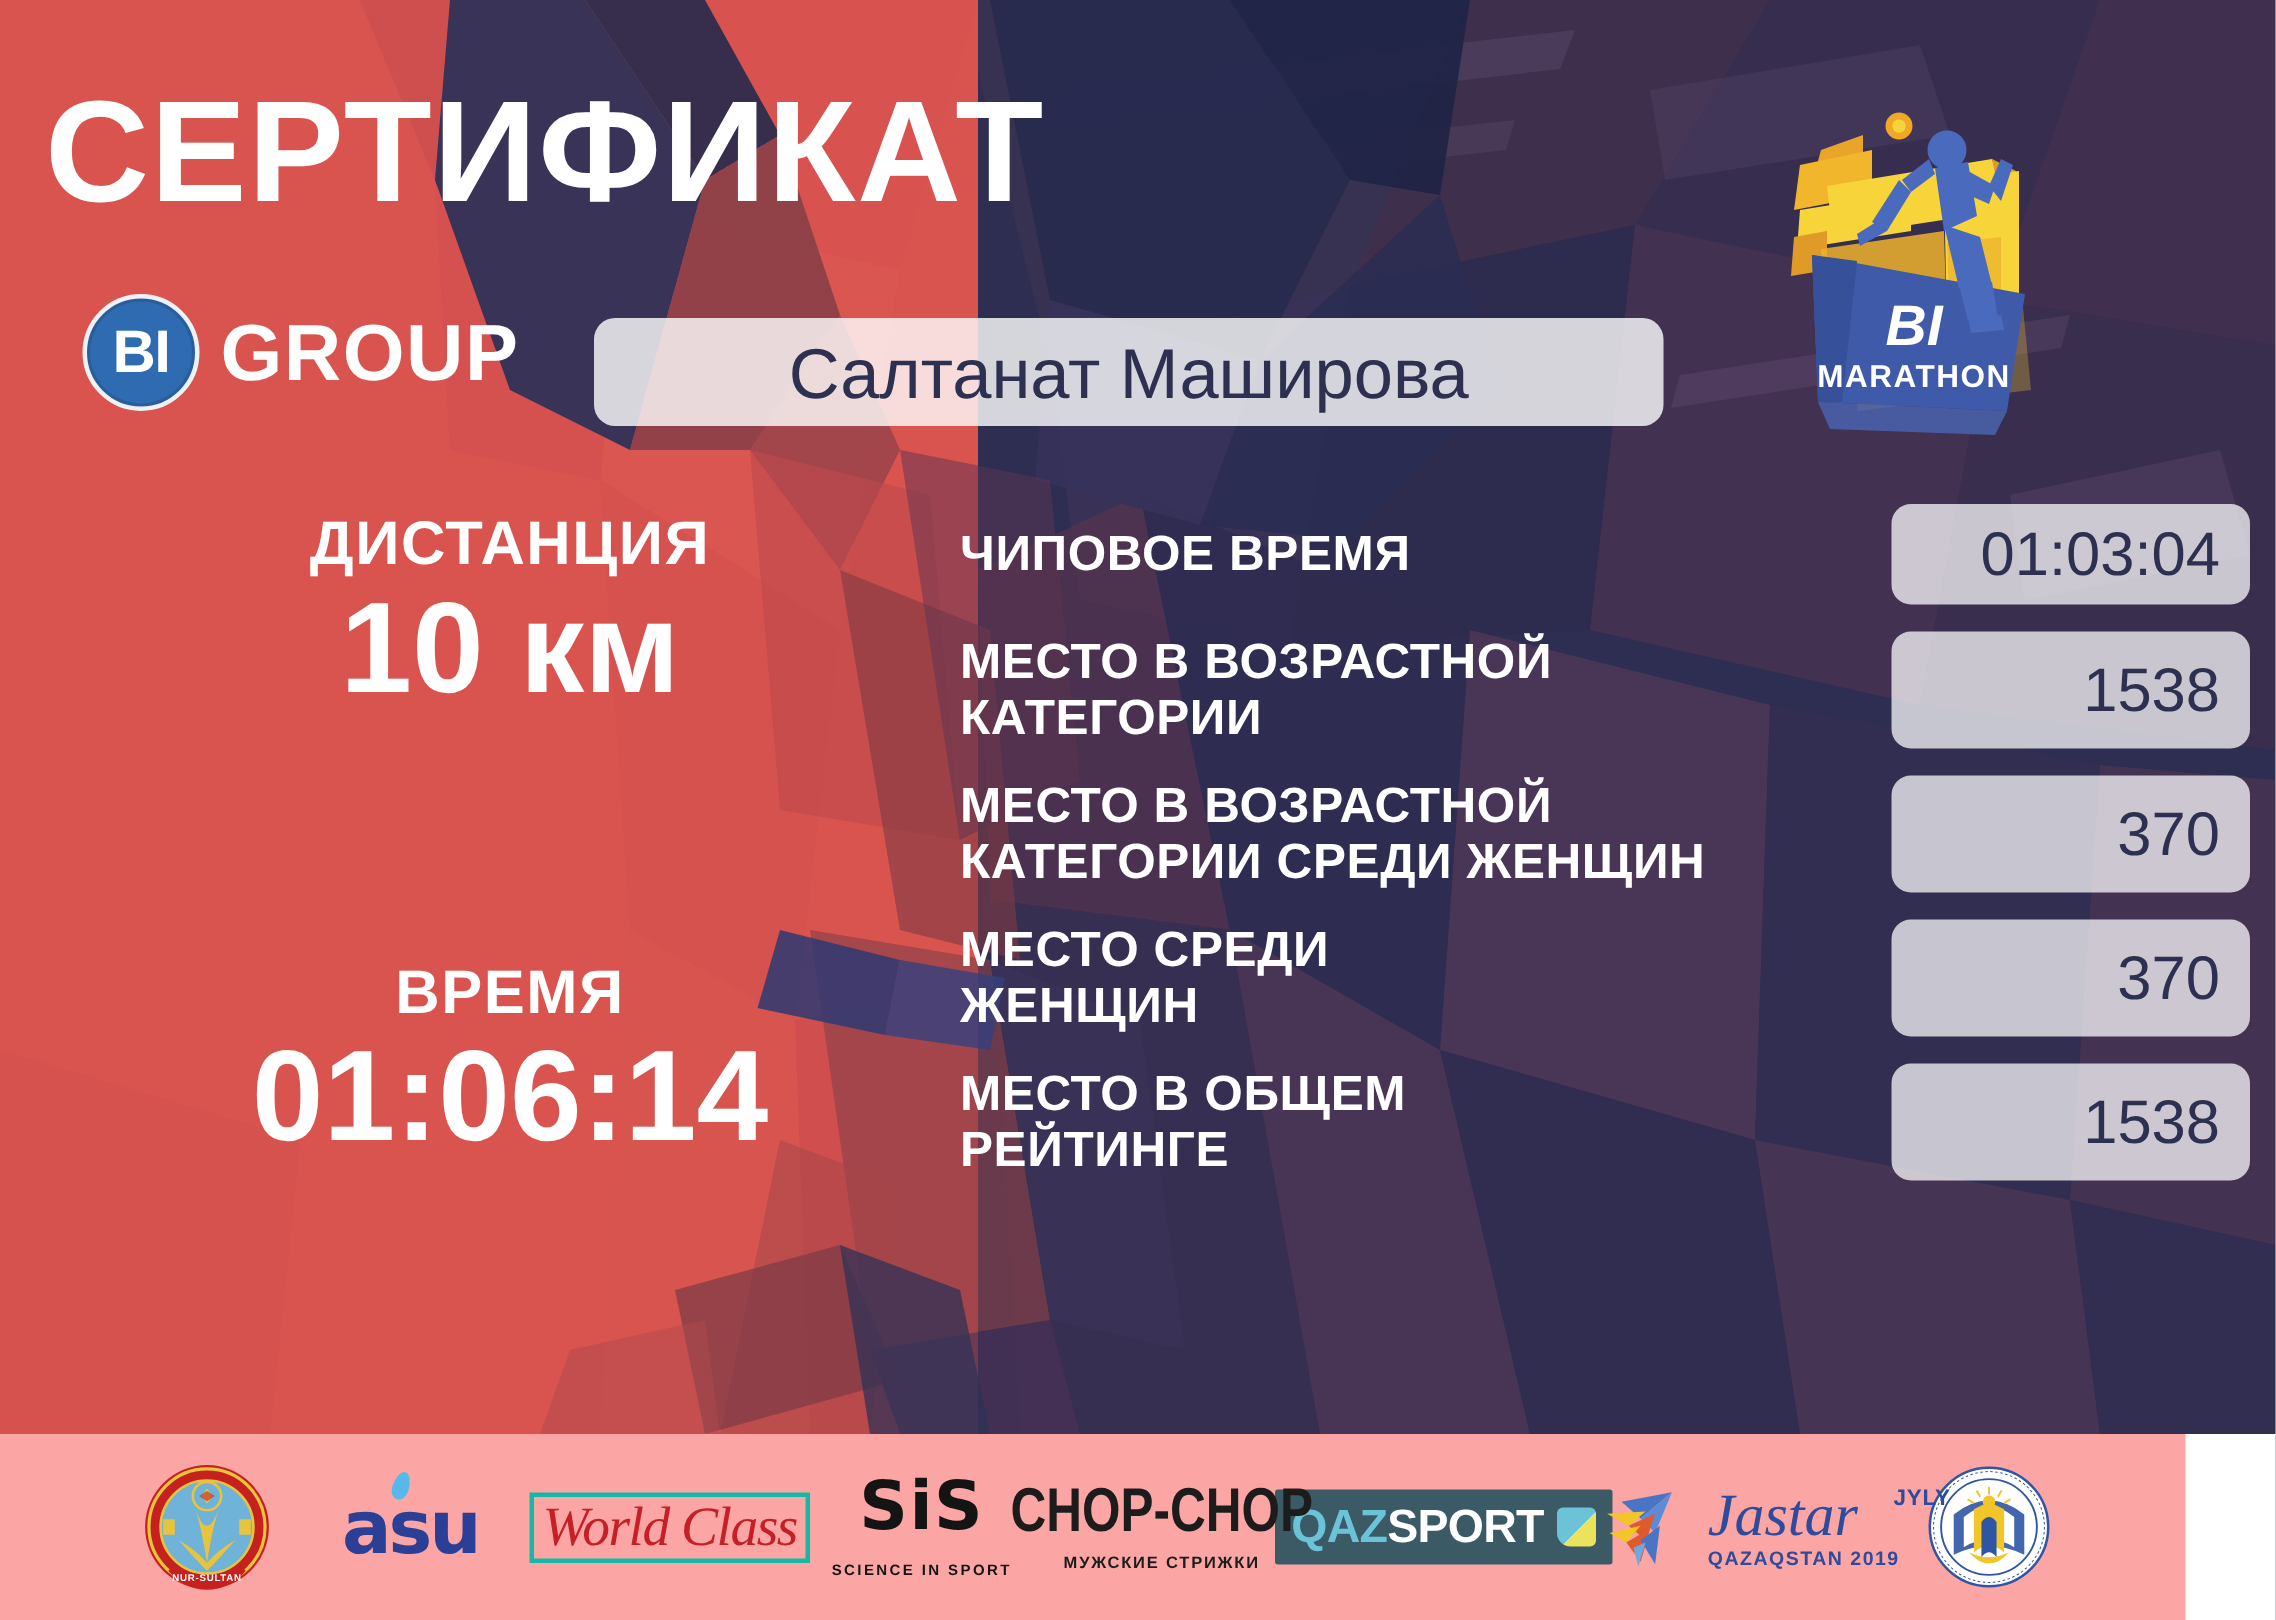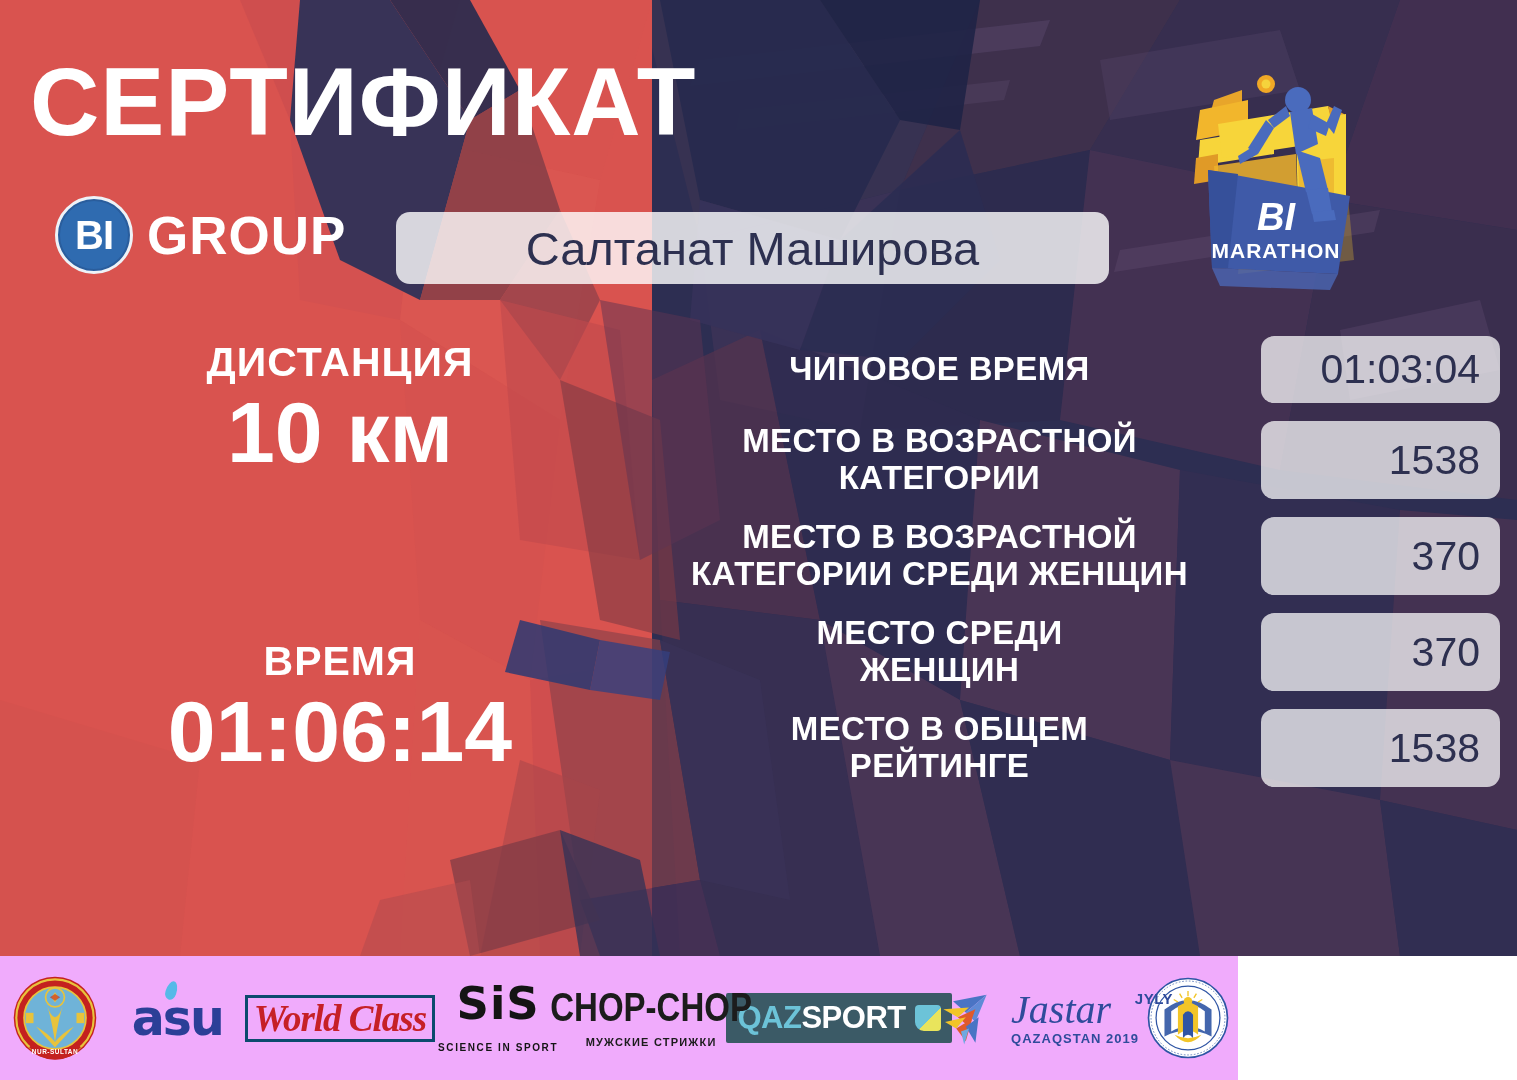--- a/index.html
+++ b/index.html
@@ -85,63 +85,63 @@
 
   
   .right-col{
     position:absolute; left:640px; top:336px; width:860px;
   }
   .r-row{
     display:flex; align-items:center; justify-content:flex-end;
     margin-bottom:18px;
   }
   .r-label{
-    flex:1 1 auto; text-align:center;
+    flex:1 1 auto; text-align:left;
     color:#ffffff; font-size:33px; font-weight:bold;
     letter-spacing:0.4px; line-height:1.12;
     padding-right:22px;
   }
   .r-chip{
     flex:0 0 auto;
     width:239px; min-height:64px;
     background:rgba(255,255,255,0.73);
     border-radius:13px;
     display:flex; align-items:center; justify-content:flex-end;
     padding:10px 20px 10px 14px;
     color:#2d3050; font-size:41px; font-weight:normal;
     letter-spacing:0px;
   }
   .r-chip.tall{ min-height:78px; }
 
   
   .footer{
-    position:absolute; left:0; top:956px; width:1238px; height:124px;
-    background:#f0abfc;
+    position:absolute; left:0; top:956px; width:1457px; height:124px;
+    background:#fca5a5;
     display:flex; align-items:center; justify-content:center;
     gap:0px;
   }
   .sponsor{
     display:flex; align-items:center; justify-content:center;
     height:90px;
   }
   .sp-nursultan{ width:122px; }
   .sp-asu{ width:150px; }
   .sp-wc{ width:196px; }
   .sp-sis{ width:140px; }
   .sp-chop{ width:180px; }
   .sp-qaz{ width:196px; }
   .sp-jastar{ width:210px; }
   .sp-min{ width:110px; }
 
   .wc-logo{
     font-family:"Liberation Serif", serif;
-    font-style:italic; font-weight:bold;
+    font-style:italic; font-weight:normal;
     color:#c62027; font-size:37px;
     letter-spacing:-1px;
-    border:3px solid #0c4a6e;
+    border:3px solid #14b8a6;
     padding:2px 6px;
     white-space:nowrap;
     line-height:1;
   }
   .chop-wrap{ text-align:center; }
   .chop-main{
     font-family:"Liberation Sans", sans-serif;
     font-weight:bold; color:#1c1c1c; font-size:33px;
     letter-spacing:0px; white-space:nowrap;
     transform:scaleY(1.25); transform-origin:center;

